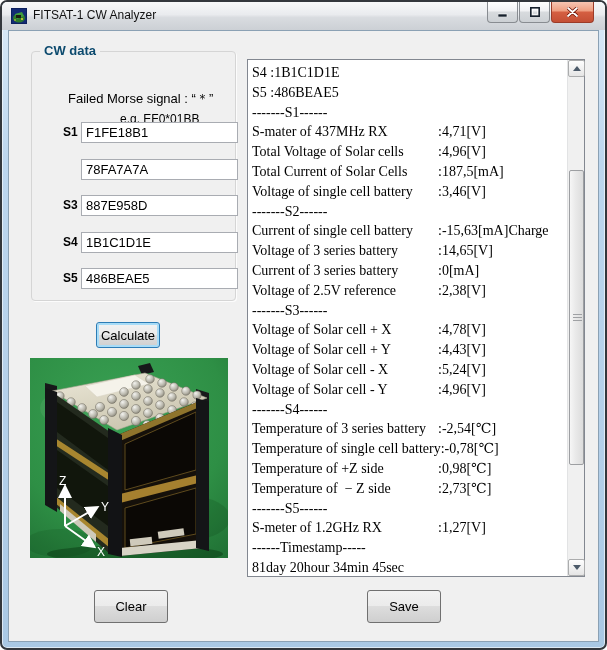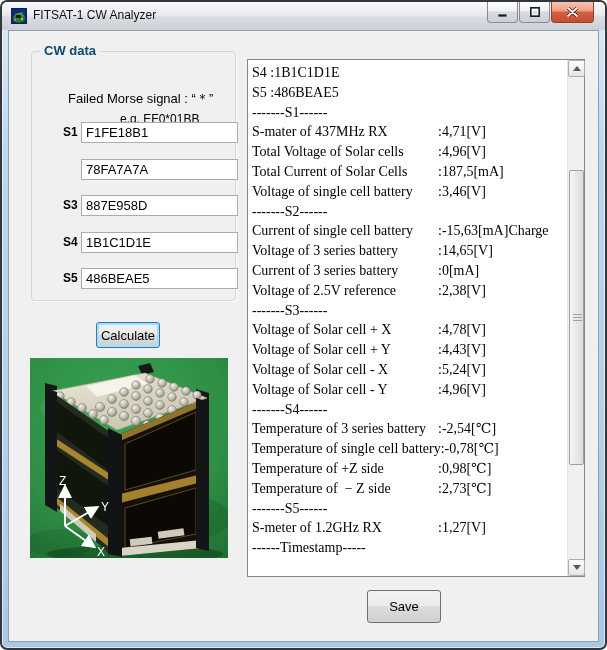--- a/index.html
+++ b/index.html
@@ -288,29 +288,31 @@
           <div class="tline"><span class="tlabel">Voltage of Solar cell - X</span><span class="tvalue">:5,24[V]</span></div>
           <div class="tline"><span class="tlabel">Voltage of Solar cell - Y</span><span class="tvalue">:4,96[V]</span></div>
           <div class="tline"><span class="tlabel">-------S4------</span></div>
           <div class="tline"><span class="tlabel">Temperature of 3 series battery</span><span class="tvalue">:-2,54[℃]</span></div>
           <div class="tline"><span class="tlabel">Temperature of single cell battery</span><span class="tvalue">:-0,78[℃]</span></div>
           <div class="tline"><span class="tlabel">Temperature of +Z side</span><span class="tvalue">:0,98[℃]</span></div>
           <div class="tline"><span class="tlabel">Temperature of  − Z side</span><span class="tvalue">:2,73[℃]</span></div>
           <div class="tline"><span class="tlabel">-------S5------</span></div>
           <div class="tline"><span class="tlabel">S-meter of 1.2GHz RX</span><span class="tvalue">:1,27[V]</span></div>
           <div class="tline"><span class="tlabel">------Timestamp-----</span></div>
+          <div class="tline"><span class="tlabel">81day 20hour 34min 45sec</span></div>
         </div>
       <div class="scrollbar">
         <div class="sb-btn sb-up">
             <div class="arrow-up"></div>
           </div>
         <div class="sb-thumb">
             <div class="sb-grip"></div>
           </div>
         <div class="sb-btn sb-down">
             <div class="arrow-down"></div>
           </div>
       </div>
     </div>
 
+    <button class="btn btn-clear">Clear</button>
     <button class="btn btn-save">Save</button>
   </div>
 </div>
 
 </body></html>

